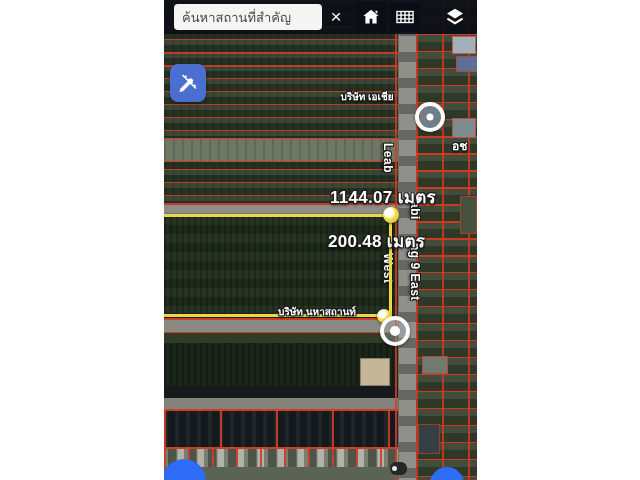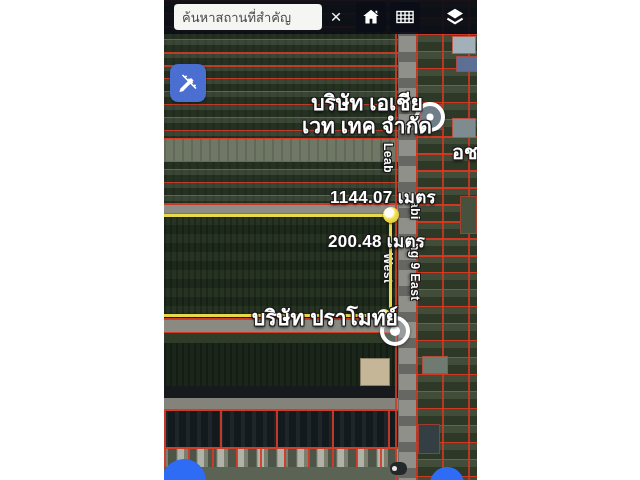--- a/index.html
+++ b/index.html
@@ -60,24 +60,24 @@
   .ydot{position:absolute;border-radius:50%;
     background:radial-gradient(circle at 38% 35%, #ffffff 0 28%, #f2e04e 46%, #cdb52e 100%);
     box-shadow:0 1px 2px rgba(0,0,0,.55);}
   .ring{position:absolute;border:4px solid #ffffff;border-radius:50%;
     background:rgba(170,183,196,.35);box-shadow:0 1px 3px rgba(0,0,0,.45);}
   .ring .core{position:absolute;left:50%;top:50%;transform:translate(-50%,-50%);
     background:#ffffff;border-radius:50%;}
   
   .maplabel{position:absolute;color:#fff;font-weight:700;white-space:nowrap;
     text-shadow:-1px -1px 0 #1a1a1a,1px -1px 0 #1a1a1a,-1px 1px 0 #1a1a1a,1px 1px 0 #1a1a1a,0 2px 3px rgba(0,0,0,.8);}
-  .poi{font-size:21px;line-height:1.08;text-align:center;}
+  .poi{font-size:10px;line-height:1.08;text-align:center;}
   .meas{font-size:17px;letter-spacing:.3px;}
   .roadtxt{font-size:12px;transform:rotate(90deg);transform-origin:0 0;letter-spacing:.5px;}
-  .partial{font-size:20px;}
+  .partial{font-size:12px;}
   
   .topbar{left:0;top:0;width:313px;height:34px;background:rgba(11,14,22,.92);z-index:40;}
   .search{position:absolute;left:10px;top:4px;width:148px;height:26px;background:#f5f5f3;
     border:none;border-radius:4px;padding:12px 8px;font-size:13px;color:#333;
     font-family:"Liberation Sans","DejaVu Sans",sans-serif;box-sizing:border-box;outline:none;}
   .search::placeholder{color:#4b4b4b;opacity:1;}
   .clearx{position:absolute;left:161px;top:4px;width:22px;height:26px;color:#fff;
     font-size:19px;line-height:26px;text-align:center;cursor:pointer;opacity:.95;}
   .iconbtn{position:absolute;top:2px;width:30px;height:30px;background:#0a0d16;
     border-radius:4px;display:flex;align-items:center;justify-content:center;cursor:pointer;}
@@ -138,27 +138,26 @@
 
   <div class="ring z25" style="left:251px;top:102px;width:22px;height:22px;">
     <span class="core" style="width:7px;height:7px;"></span>
   </div>
   <div class="ring z25" style="left:216px;top:316px;width:22px;height:22px;">
     <span class="core" style="width:10px;height:10px;"></span>
   </div>
 
   <div class="maplabel poi z25" style="left:138px;top:92px;width:130px;">
     <div>บริษัท เอเชีย</div>
-    <div>เวท เทค จำกัด</div>
   </div>
   <div class="maplabel partial z20" style="left:288px;top:136px;">อช</div>
   <div class="maplabel meas z25" style="left:166px;top:183px;">1144.07 เมตร</div>
   <div class="maplabel meas z25" style="left:164px;top:227px;">200.48 เมตร</div>
   <div class="maplabel poi z25" style="left:88px;top:307px;width:130px;">
-    <div>บริษัท ปราโมทย์</div>
+    <div>บริษัท นหาสถานท์</div>
   </div>
 
   <div class="abs edit-fab">
     <span style="display:flex;">
       <svg width="24" height="24" viewBox="0 0 24 24">
         <path fill="#fff" d="M4.5 17.5 15 7l2.6 2.6L7 20.2 3.4 21z"></path>
         <path fill="none" stroke="#fff" stroke-width="1.7" d="M6.5 4 20 17.5M9 6.5l1.6-1.6M12 9.5l1.6-1.6M15 12.5l1.6-1.6M17.9 15.4l1.6-1.6"></path>
       </svg>
     </span>
   </div>

